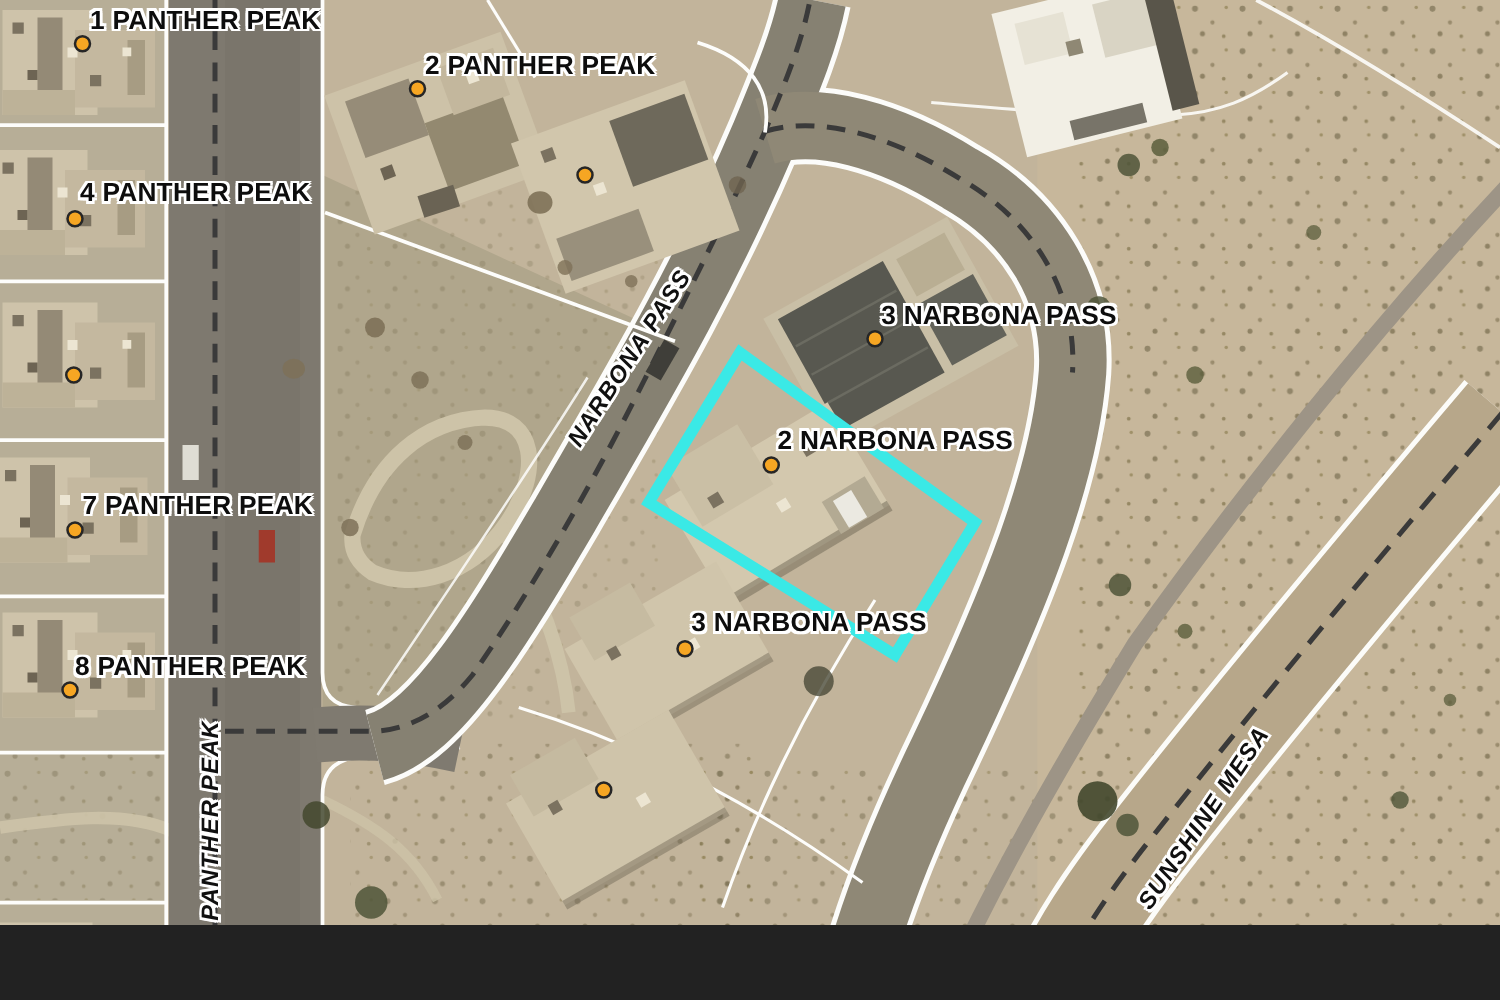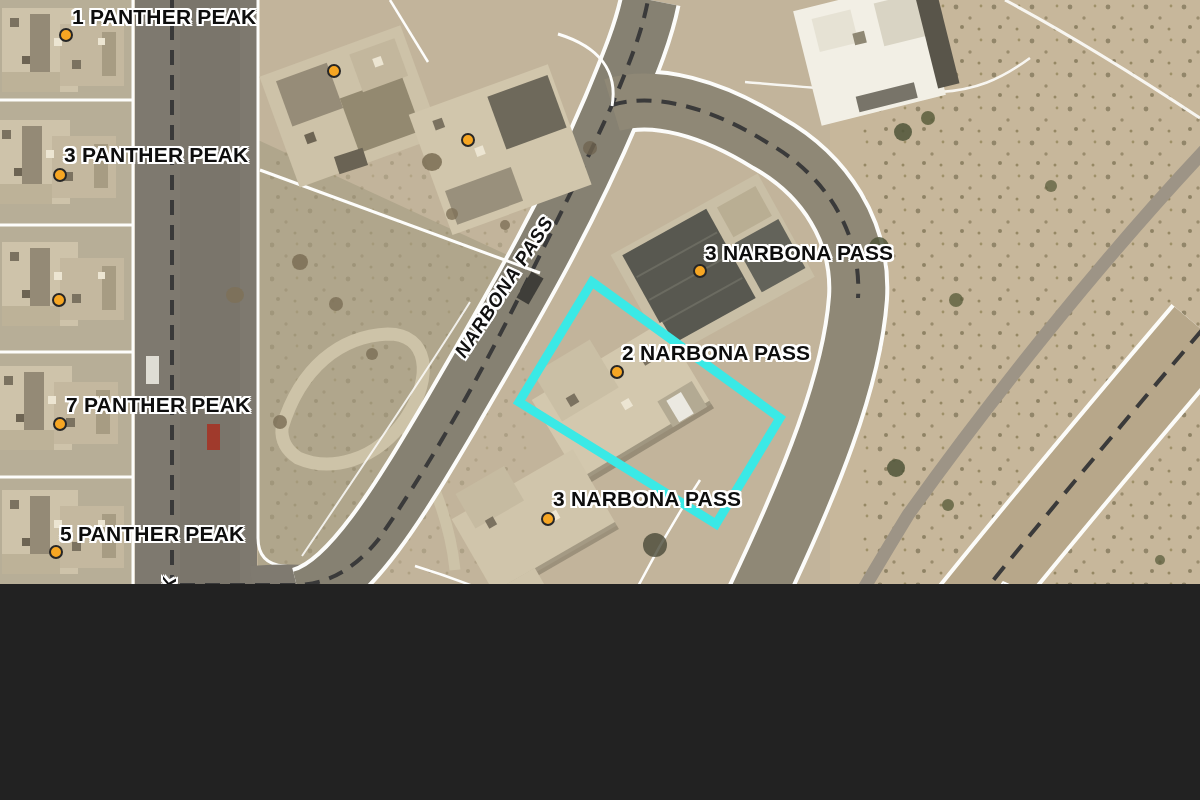--- a/index.html
+++ b/index.html
@@ -1,17 +1,17 @@
 <!DOCTYPE html>
 <html><head>
 <meta charset="utf-8">
 <style>
   html,body{margin:0;padding:0;background:#222;}
   .stage{
-    position:relative;width:1200px;height:584px;overflow:hidden;
+    position:relative;width:1200px;height:740px;overflow:hidden;
     font-family:"Liberation Sans", sans-serif;
     background:#0ea5e9;
     --marker:#f6a623; --halo:#ffffff; --ink:#0d0d0d;
   }
   .stage svg{position:absolute;left:0;top:0;}
   .addr{
     position:absolute;font-weight:bold;font-size:21px;line-height:1.1;
     color:var(--ink);white-space:nowrap;letter-spacing:.2px;
     text-shadow:-2px -2px 0 var(--halo),2px -2px 0 var(--halo),-2px 2px 0 var(--halo),
       2px 2px 0 var(--halo),0 -2px 0 var(--halo),0 2px 0 var(--halo),
@@ -241,23 +241,24 @@
   <div class="dot" style="left:60px;top:175px"></div>
   <div class="dot" style="left:700px;top:271px"></div>
   <div class="dot" style="left:59px;top:300px"></div>
   <div class="dot" style="left:617px;top:372px"></div>
   <div class="dot" style="left:60px;top:424px"></div>
   <div class="dot" style="left:548px;top:519px"></div>
   <div class="dot" style="left:56px;top:552px"></div>
   <div class="dot" style="left:483px;top:632px"></div>
 
   <div class="addr" style="left:72px;top:5px">1 PANTHER PEAK</div>
-  <div class="addr" style="left:64px;top:143px">3 PANTHER PEAK</div>
+  <div class="addr" style="left:340px;top:41px">2 PANTHER PEAK</div>
+  <div class="addr" style="left:64px;top:143px">4 PANTHER PEAK</div>
   <div class="addr" style="left:705px;top:241px">3 NARBONA PASS</div>
   <div class="addr" style="left:622px;top:341px">2 NARBONA PASS</div>
   <div class="addr" style="left:66px;top:393px">7 PANTHER PEAK</div>
   <div class="addr" style="left:553px;top:487px">3 NARBONA PASS</div>
-  <div class="addr" style="left:60px;top:522px">5 PANTHER PEAK</div>
+  <div class="addr" style="left:60px;top:522px">8 PANTHER PEAK</div>
 
   <div class="street" style="left:412px;top:276px;width:185px;text-align:center;transform:rotate(-57deg)">NARBONA PASS</div>
   <div class="street" style="left:92px;top:648px;width:155px;text-align:center;transform:rotate(-90deg)">PANTHER PEAK</div>
   <div class="street" style="left:878px;top:644px;width:172px;text-align:center;transform:rotate(-56deg)">SUNSHINE MESA</div>
 </div>
 
 </body></html>

